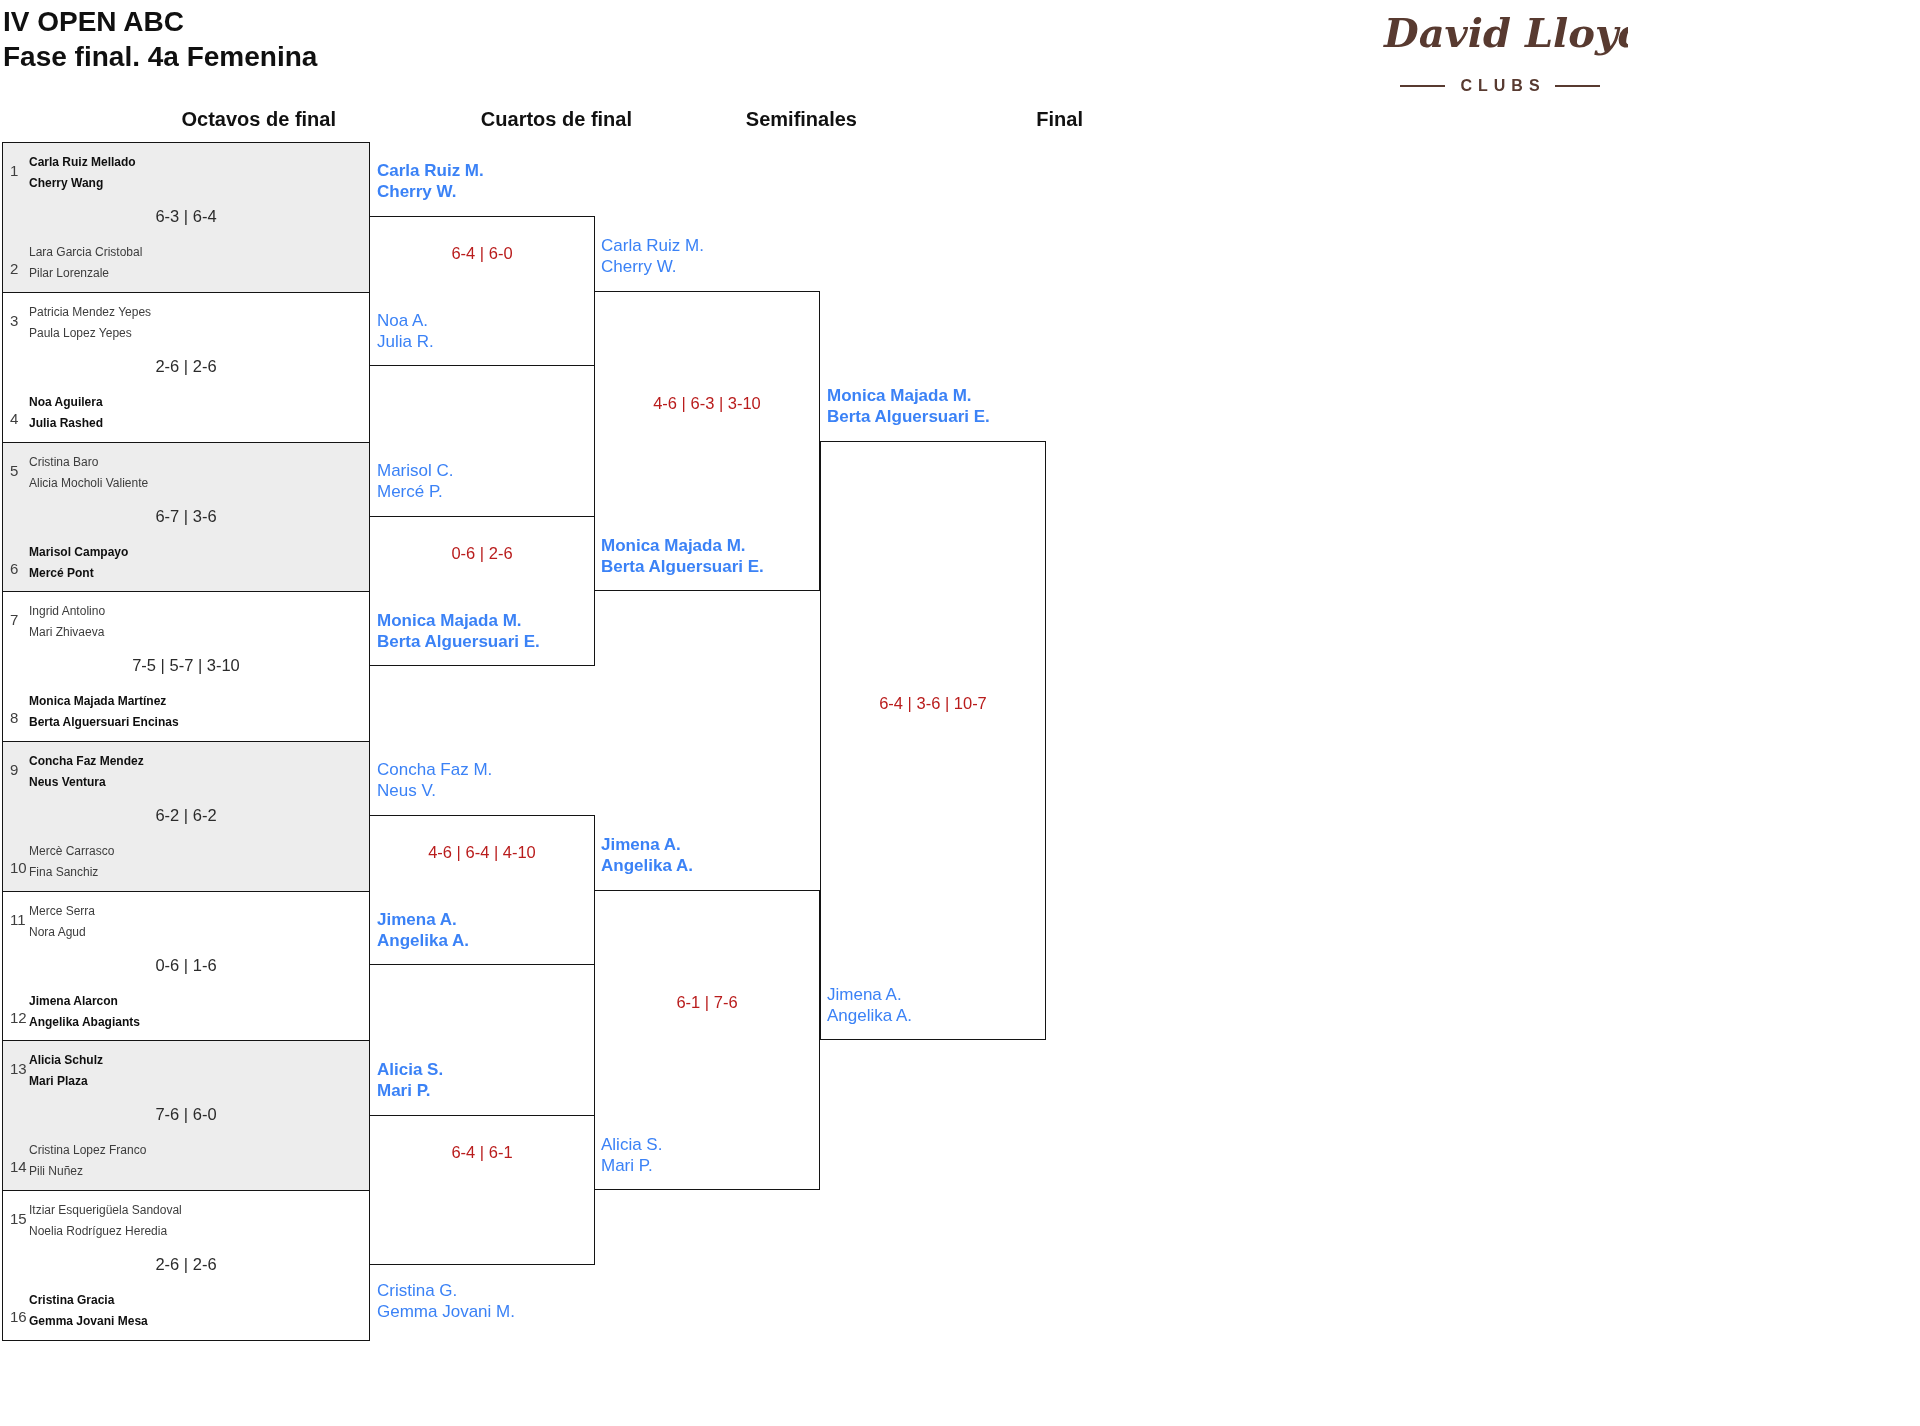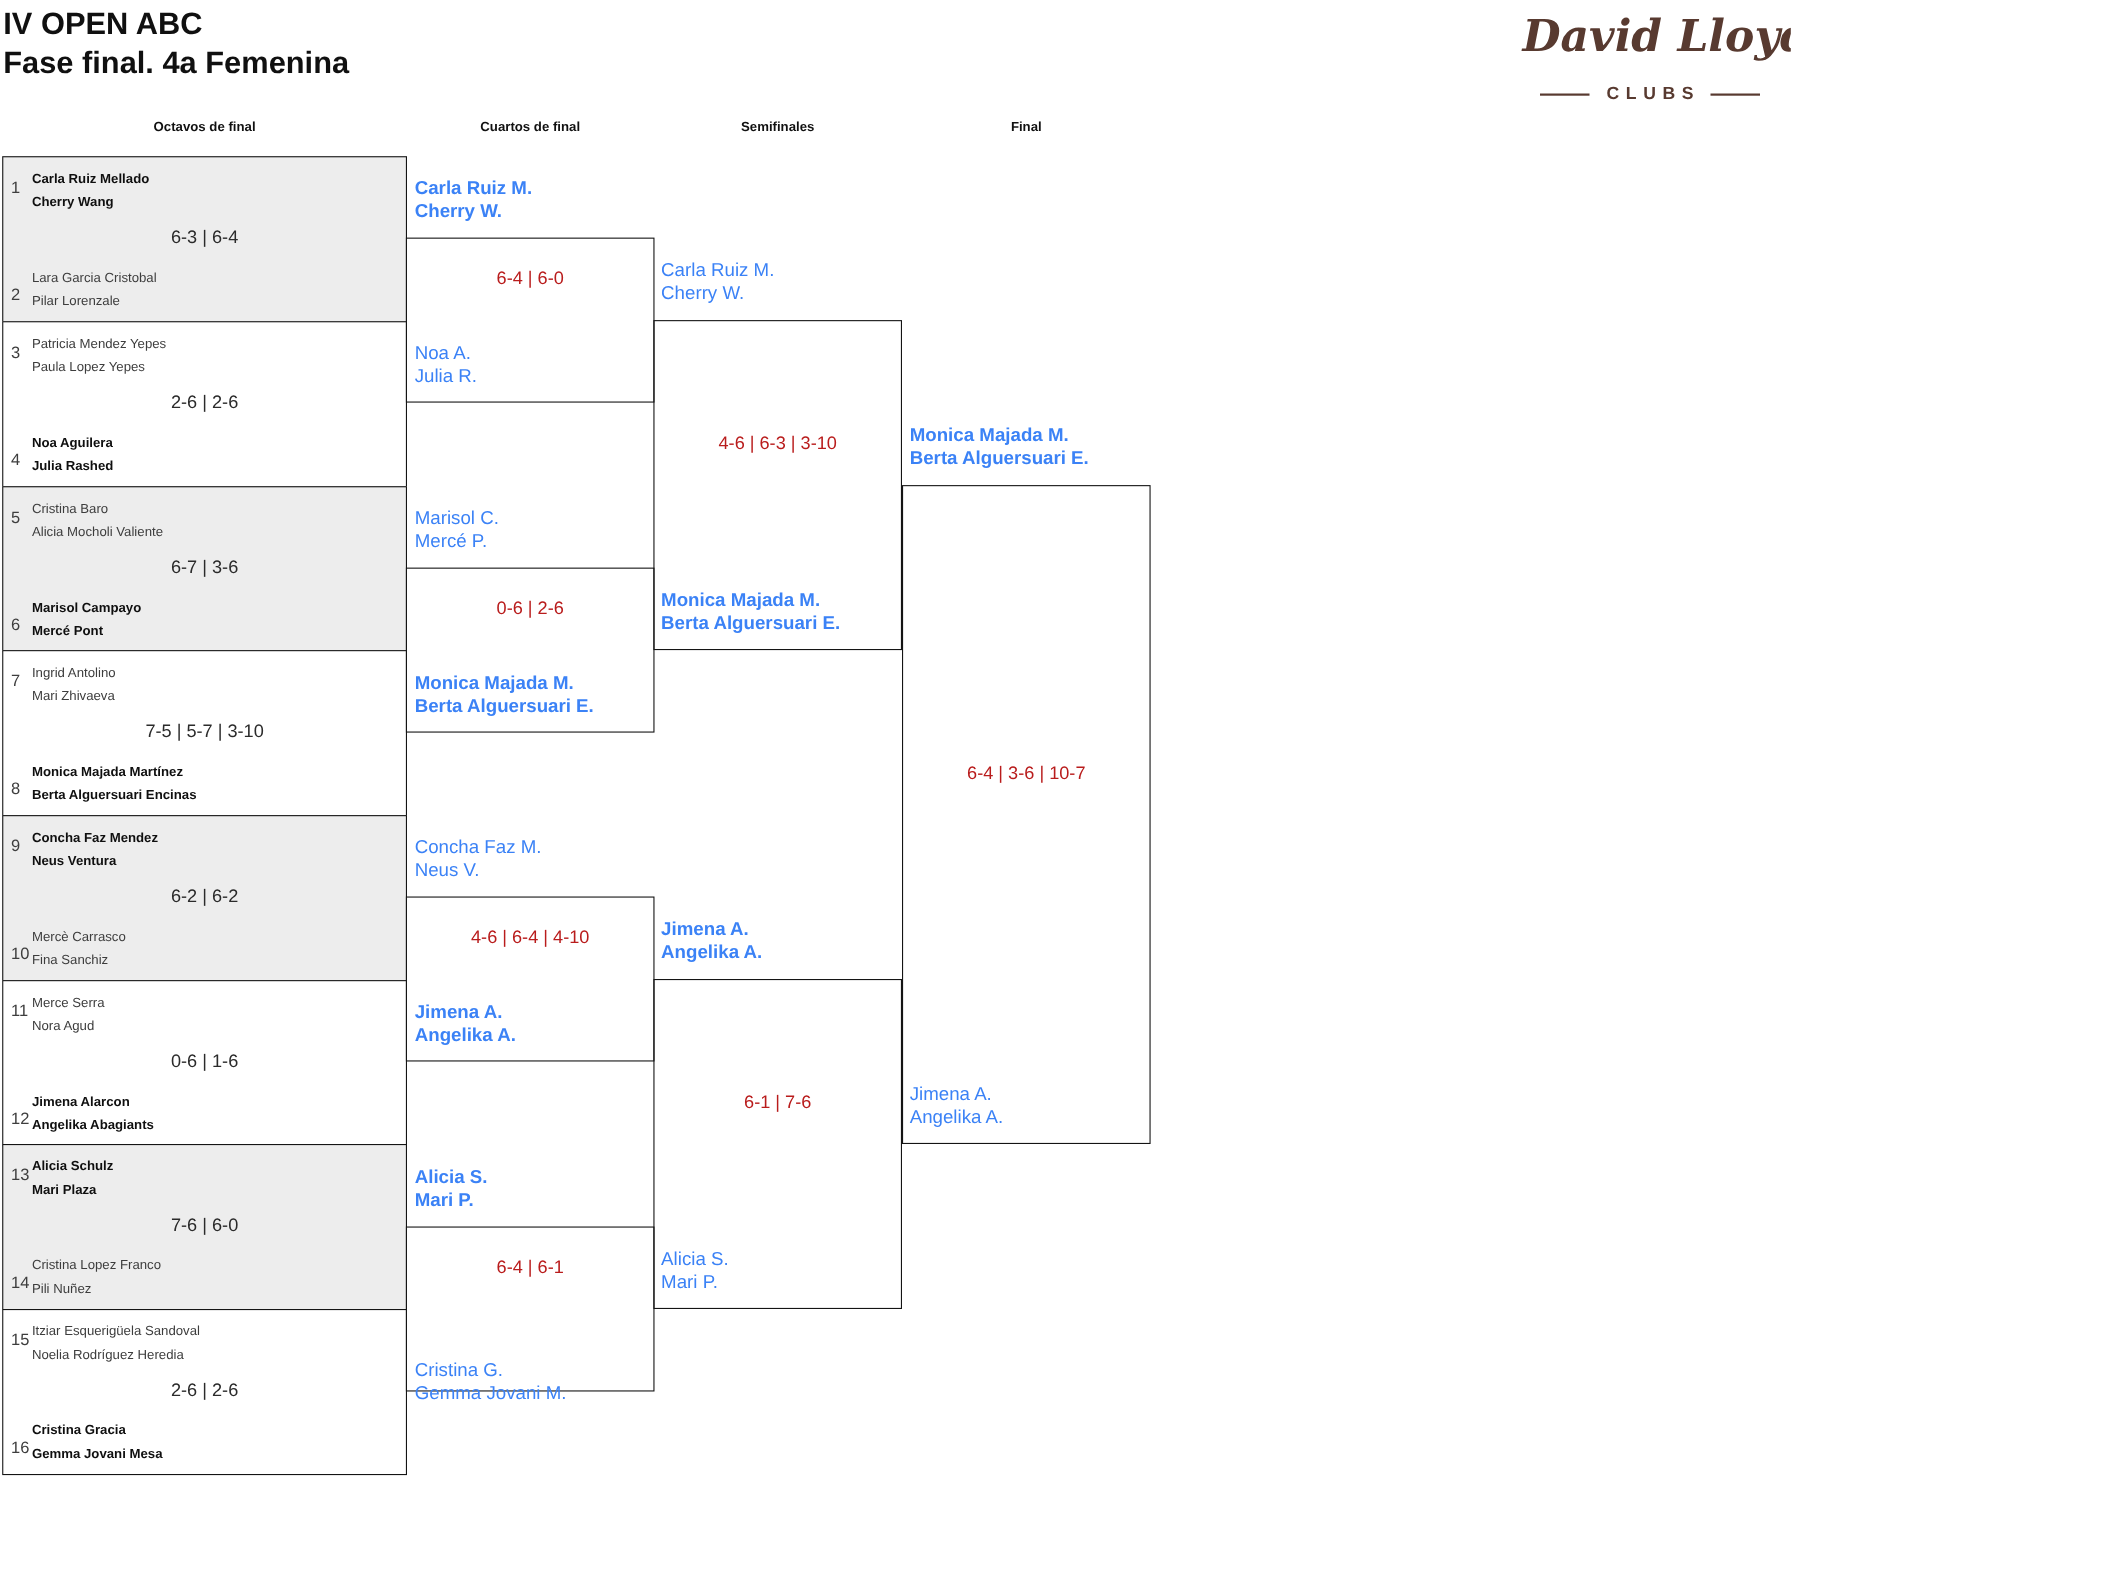--- a/index.html
+++ b/index.html
@@ -12,22 +12,22 @@
 
   
   .logo { position:absolute; top:6px; right:12px; width:232px; color:#583a30; text-align:center; }
   .logo-script { font-family:"DejaVu Serif", serif; font-style:italic; font-weight:700;
                  font-size:40px; line-height:54px; white-space:nowrap; }
   .logo-sub { display:flex; align-items:center; justify-content:center; gap:9px; margin-top:17px; }
   .rule { display:inline-block; width:45px; height:2px; background:#583a30; }
   .clubs { font-size:16px; font-weight:600; letter-spacing:6px; text-indent:6px; }
 
   
-  .rh { position:absolute; top:108px; width:300px; text-align:center;
-        font-size:12px; font-weight:600; color:#111; }
+  .rh { position:absolute; top:108px; width:300px; text-align:right;
+        font-size:20px; font-weight:600; color:#111; }
 
   
   .r16 { position:absolute; left:2px; width:368px; height:151px;
          border:1.5px solid #141414; box-sizing:border-box; background:#fff; }
   .r16.shade { background:#ededed; }
   .seed { position:absolute; left:7px; width:22px; font-size:15px; color:#3e3e3e; }
   .st { top:19px; } .sb { top:117px; }
   .team { position:absolute; left:26px; font-size:12px; line-height:21px; color:#3d3d3d; }
   .tt { top:9px; } .tb { bottom:8px; }
   .w { color:#0f0f0f; font-weight:700; }
@@ -212,21 +212,21 @@
     <div>Neus V.</div>
   </div>
   <div class="adv w" style="left:377px;top:909px">
     <div>Jimena A.</div>
     <div>Angelika A.</div>
   </div>
   <div class="adv w" style="left:377px;top:1059px">
     <div>Alicia S.</div>
     <div>Mari P.</div>
   </div>
-  <div class="adv" style="left:377px;top:1235px">
+  <div class="adv" style="left:377px;top:1280px">
     <div>Cristina G.</div>
     <div>Gemma Jovani M.</div>
   </div>
 
   <div class="box" style="left:594px;top:291px;width:226px;height:300px">
     <div class="bscore">4-6 | 6-3 | 3-10</div>
   </div>
   <div class="box" style="left:594px;top:890px;width:226px;height:300px">
     <div class="bscore">6-1 | 7-6</div>
   </div>

